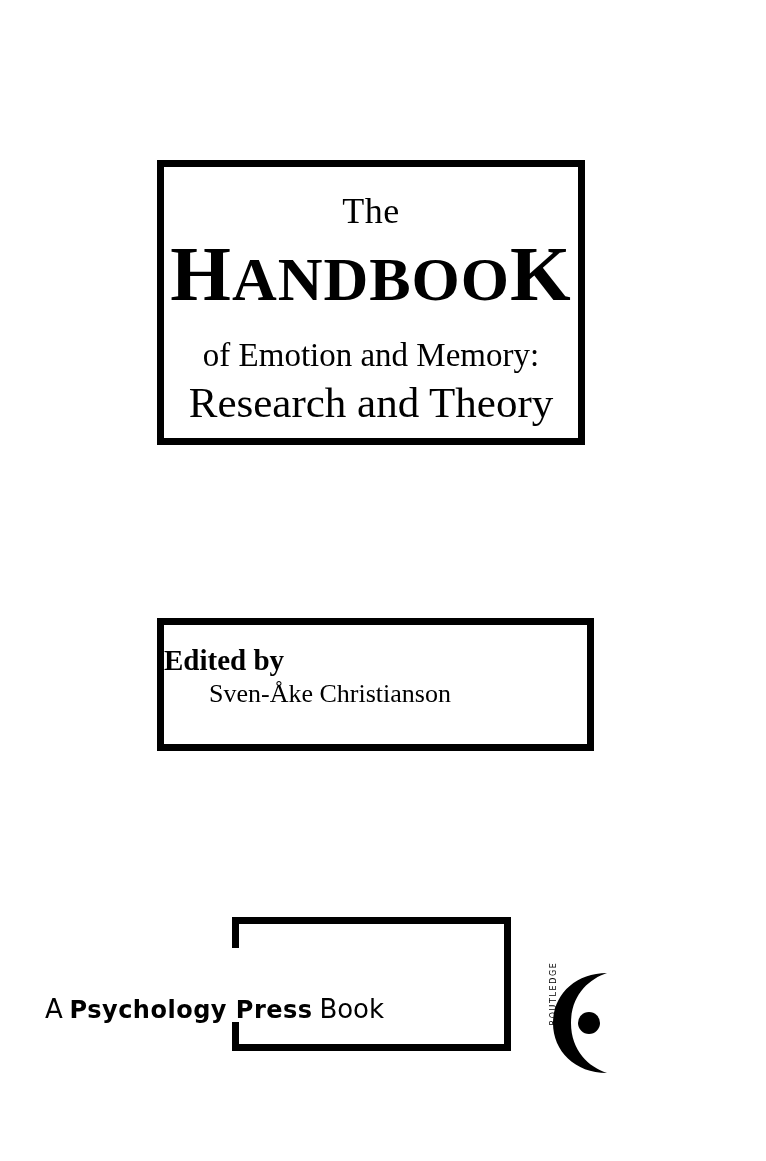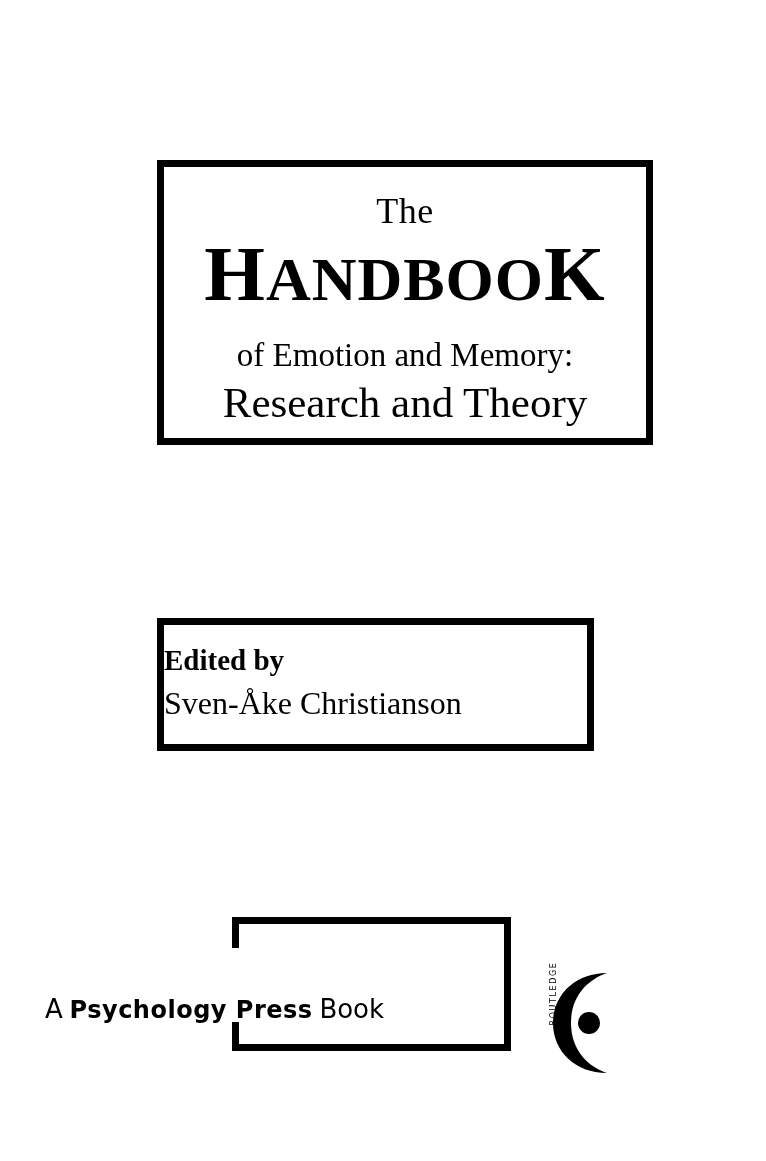--- a/index.html
+++ b/index.html
@@ -17,21 +17,21 @@
     height: 1161px;
     background: #ffffff;
     overflow: hidden;
   }
 
   
   .title-box {
     position: absolute;
     left: 157px;
     top: 160px;
-    width: 496px;
+    width: 428px;
     height: 285px;
     border: 7px solid #000000;
     box-sizing: border-box;
     background: #ffffff;
   }
   .title-inner {
     position: absolute;
     left: 0;
     right: 0;
     top: 26px;
@@ -81,24 +81,24 @@
     right: 0;
     top: 18px;
     text-align: left;
   }
   .editor-label {
     font-size: 29px;
     line-height: 1.2;
     font-weight: bold;
   }
   .editor-name {
-    margin-top: 6px;
-    font-size: 32px;
+    font-size: 26px;
     line-height: 1.2;
     white-space: nowrap;
+    padding-left: 45px;
   }
 
   
   .bottom-box {
     position: absolute;
     left: 232px;
     top: 917px;
     width: 279px;
     height: 134px;
     border: 7px solid #000000;

